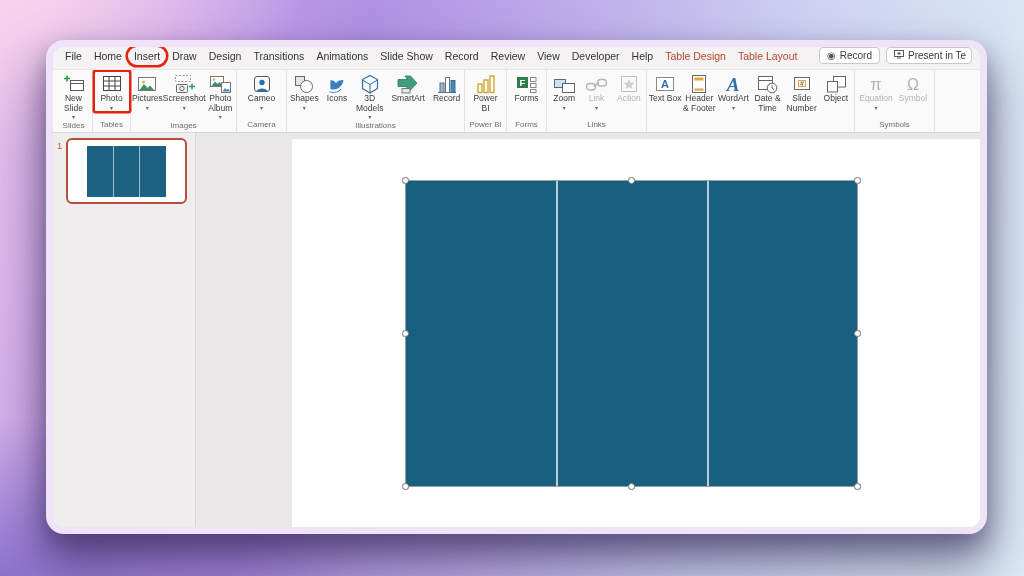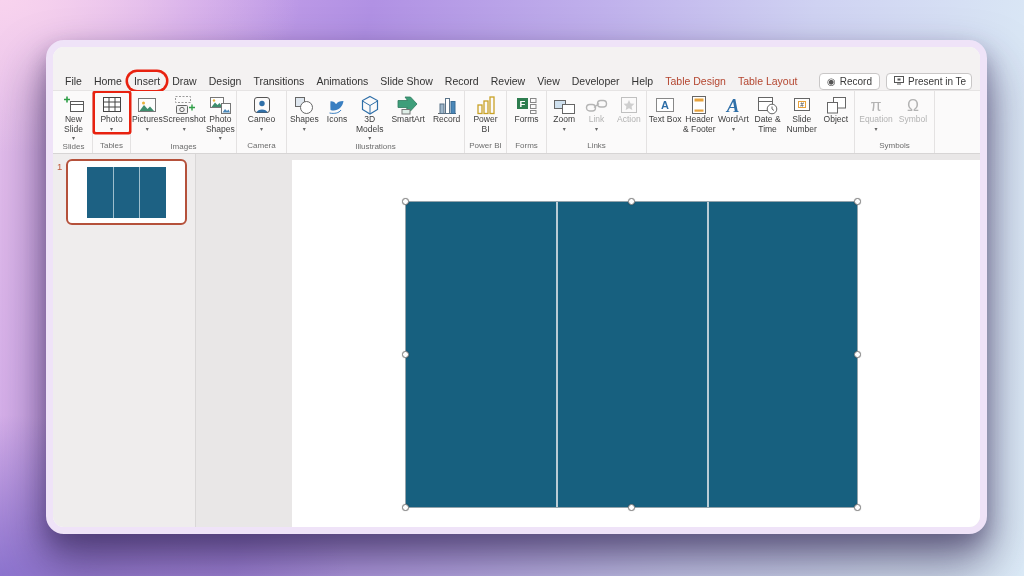--- a/index.html
+++ b/index.html
@@ -13,22 +13,22 @@
     position:relative;
   }
   
   .win {
     position:absolute; left:46px; top:40px; width:941px; height:494px;
     border:7px solid #efe3f8; border-radius:18px; background:#fbfafa;
     box-shadow:0 28px 48px 4px rgba(40,28,72,.55), 0 10px 20px rgba(40,28,72,.30);
     overflow:hidden; display:flex; flex-direction:column;
   }
   
-  .menubar { height:44px; background:#f4f2f2; border-bottom:1px solid #e6e4e4;
-    display:flex; align-items:flex-end; padding:0 8px 0 6px; flex:0 0 auto; }
+  .menubar { height:23px; background:#f4f2f2; border-bottom:1px solid #e6e4e4;
+    display:flex; align-items:flex-start; padding:0 8px 0 6px; flex:0 0 auto; }
   .mi { font-size:10.5px; color:#333; padding:3px 6px; white-space:nowrap; cursor:default; }
   .mi-hl { box-shadow:0 0 0 2.5px #e8210f; border-radius:9px; }
   .mi-accent { color:#b44630; }
   .mb-right { margin-left:auto; display:flex; gap:6px; align-items:center; }
   .mbtn { display:flex; align-items:center; gap:4px; background:#fff; border:1px solid #c9c7c7;
     border-radius:4px; font-size:10px; color:#3a3a3a; padding:2px 7px; white-space:nowrap; }
   .mbtn.cut { width:86px; overflow:hidden; padding-right:16px; }
   .mbtn .bic { font-size:10px; line-height:1; color:#555; }
   
   .ribbon { height:63px; background:#fbfafa; border-bottom:1px solid #d7d5d5;
@@ -172,21 +172,21 @@
           <div class="ri">
             <span class="ric">
               <svg width="23" height="20">
                 <rect x="1.5" y="2.5" width="13" height="10" fill="#fff" stroke="#777"></rect>
                 <circle cx="5" cy="5.5" r="1.2" fill="#e8b23c"></circle>
                 <path d="M2.5 12l3.5-4.5 2.5 2.5 2-2 3 4z" fill="#3e8e6e"></path>
                 <rect x="12.5" y="8.5" width="9" height="10" fill="#fff" stroke="#777"></rect>
                 <path d="M13.5 17.5l2.5-3.5 2 2 1.5-1.5 1.5 3z" fill="#4a87b8"></path>
               </svg>
             </span>
-            <span class="ril">Photo Shapes</span>
+            <span class="ril">Photo Album</span>
             <span class="arr">▾</span>
           </div>
         </div>
         <div class="rg-label">Images</div>
       </div>
       <div class="rg g-camera">
         <div class="rg-items">
           <div class="ri">
             <span class="ric">
               <svg width="22" height="20">

